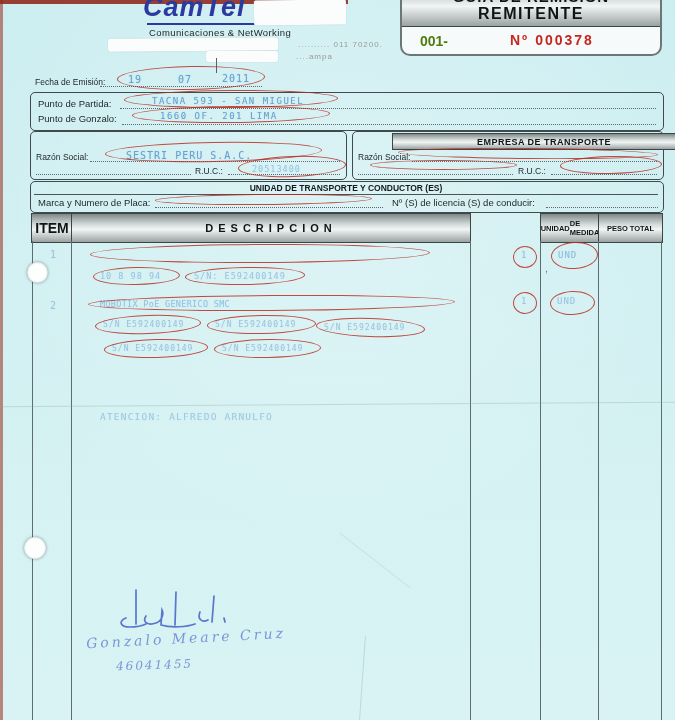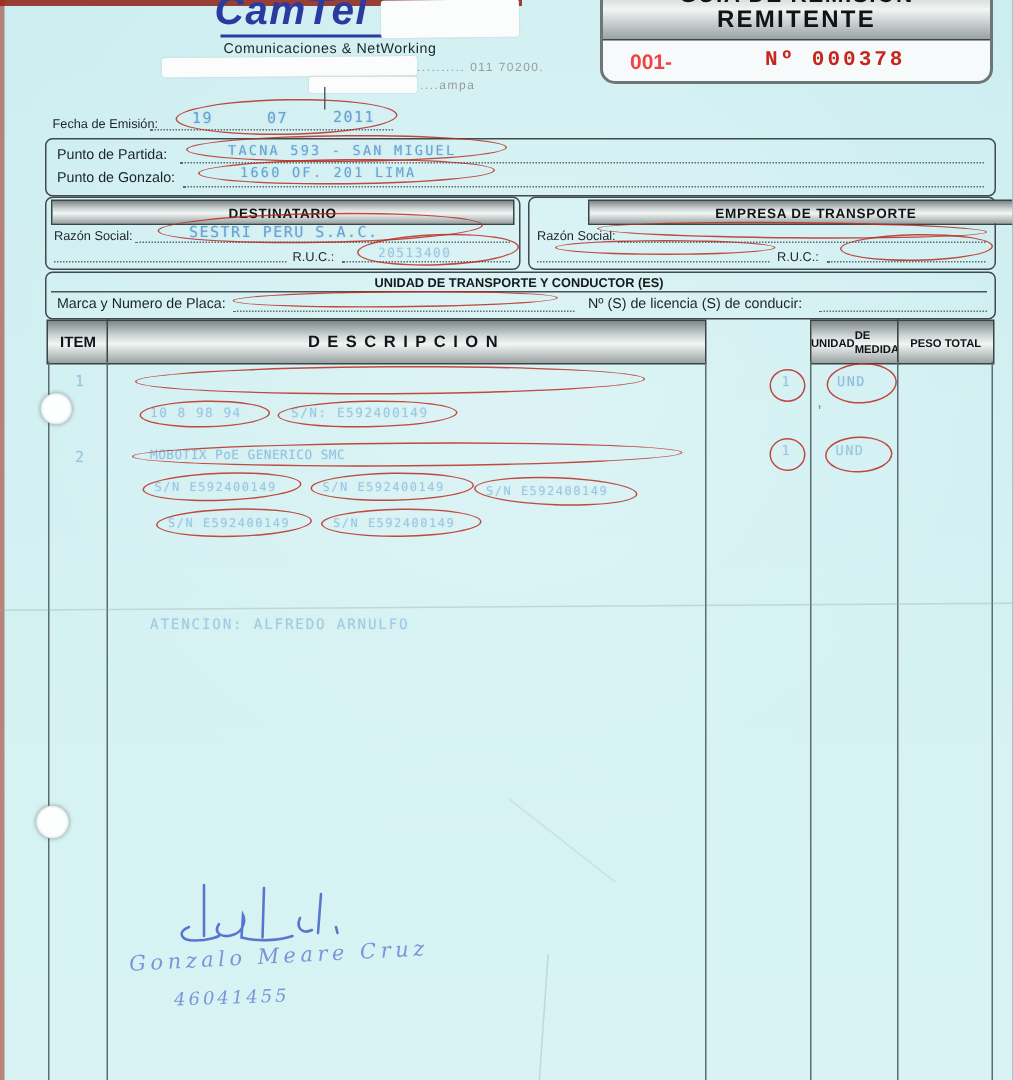--- a/index.html
+++ b/index.html
@@ -37,32 +37,32 @@
   <div class="abs" style="left:0;top:0;width:3px;height:720px;background:#9b2a1a;opacity:.55;"></div>
 
   <div class="abs" style="left:143px;top:-8px;font-size:27px;font-weight:800;font-style:italic;color:#2b3a9e;letter-spacing:1px;">
     <span>CamTel</span>
   </div>
   <div class="abs" style="left:147px;top:23px;width:112px;height:2px;background:#2b3a9e;"></div>
   <div class="abs white-strip" style="left:254px;top:0;width:92px;height:25px;transform:rotate(-.6deg);"></div>
   <div class="abs" style="left:149px;top:27px;font-size:9.5px;color:#24282a;letter-spacing:.4px;">Comunicaciones &amp; NetWorking</div>
 
   <div class="abs white-strip" style="left:108px;top:38px;width:170px;height:13px;transform:rotate(-.5deg);"></div>
-  <div class="abs remn" style="left:278px;top:40px;">.......... 011 70200.</div>
+  <div class="abs remn" style="left:278px;top:40px;padding-left:20px;">.......... 011 70200.</div>
   <div class="abs white-strip" style="left:206px;top:51px;width:72px;height:11px;"></div>
-  <div class="abs remn" style="left:280px;top:52px;">....ampa</div>
+  <div class="abs remn" style="left:296px;top:52px;">....ampa</div>
   <div class="abs" style="left:216px;top:58px;width:1px;height:15px;background:#5a5f60;"></div>
 
   <div class="abs" style="left:400px;top:-20px;width:262px;height:76px;border:2px solid #6d7677;border-radius:10px;background:#f7fafa;overflow:hidden;box-sizing:border-box;">
     <div class="abs metal" style="left:0;top:0;width:100%;height:44px;border:none;border-bottom:1.5px solid #3c4545;flex-direction:column;overflow:hidden;">
       <div style="font-size:15px;font-weight:bold;letter-spacing:1px;margin-top:2px;">GUÍA DE REMISIÓN</div>
       <div style="font-size:16px;font-weight:bold;letter-spacing:1.5px;">REMITENTE</div>
     </div>
-    <div class="abs" style="left:18px;top:51px;font-size:14px;font-weight:bold;color:#ef4444;">001-</div>
-    <div class="abs" style="left:108px;top:50px;font-size:14px;font-weight:bold;color:#c5261d;font-family:Liberation Mono, monospace;letter-spacing:2px;">
+    <div class="abs" style="left:18px;top:51px;font-size:14px;font-weight:bold;color:#4d7c0f;">001-</div>
+    <div class="abs" style="left:108px;top:50px;font-size:14px;font-weight:bold;color:#c5261d;font-family:Liberation Sans, sans-serif;letter-spacing:2px;">
       <span>Nº</span>
       <span>000378</span>
     </div>
   </div>
 
   <div class="abs lbl" style="left:35px;top:77px;">Fecha de Emisión:</div>
   <div class="abs dotted" style="left:100px;top:85px;width:162px;"></div>
   <div class="abs blue" style="left:128px;top:74px;font-size:10px;">19</div>
   <div class="abs blue" style="left:178px;top:74px;font-size:10px;">07</div>
   <div class="abs blue" style="left:222px;top:73px;font-size:10px;">2011</div>
@@ -72,23 +72,20 @@
   <div class="abs lbl2" style="left:38px;top:98px;">Punto de Partida:</div>
   <div class="abs dotted" style="left:120px;top:107px;width:536px;"></div>
   <div class="abs blue" style="left:152px;top:96px;font-size:9px;letter-spacing:1.5px;">TACNA 593 - SAN MIGUEL</div>
   <div class="abs annot" style="left:124px;top:90px;width:212px;height:16px;transform:rotate(-.4deg);"></div>
   <div class="abs lbl2" style="left:38px;top:113px;">Punto de Gonzalo:</div>
   <div class="abs dotted" style="left:122px;top:123px;width:534px;"></div>
   <div class="abs blue" style="left:160px;top:111px;font-size:9px;letter-spacing:1.5px;">1660 OF. 201 LIMA</div>
   <div class="abs annot" style="left:132px;top:106px;width:196px;height:15px;transform:rotate(-.6deg);"></div>
 
   <div class="abs boxed" style="left:30px;top:131px;width:315px;height:47px;"></div>
-  <div class="abs metal" style="left:34px;top:133px;width:307px;height:15px;font-size:9px;font-weight:bold;letter-spacing:.5px;">
-    <span>DESTINATARIO</span>
-  </div>
   <div class="abs lbl" style="left:36px;top:152px;">Razón Social:</div>
   <div class="abs dotted" style="left:90px;top:160px;width:250px;"></div>
   <div class="abs blue" style="left:126px;top:150px;font-size:10px;">SESTRI PERU S.A.C.</div>
   <div class="abs annot" style="left:105px;top:142px;width:215px;height:18px;transform:rotate(-1deg);"></div>
   <div class="abs dotted" style="left:36px;top:173px;width:155px;"></div>
   <div class="abs lbl" style="left:195px;top:166px;">R.U.C.:</div>
   <div class="abs dotted" style="left:228px;top:173px;width:112px;"></div>
   <div class="abs blue faded" style="left:252px;top:164px;font-size:8.5px;">20513400</div>
   <div class="abs annot" style="left:238px;top:156px;width:106px;height:19px;transform:rotate(-2deg);"></div>
 
@@ -107,21 +104,21 @@
 
   <div class="abs boxed" style="left:30px;top:181px;width:632px;height:30px;"></div>
   <div class="abs" style="left:30px;top:183px;width:632px;text-align:center;font-size:8.5px;font-weight:bold;color:#15191b;">UNIDAD DE TRANSPORTE Y CONDUCTOR (ES)</div>
   <div class="abs" style="left:34px;top:194px;width:624px;height:1px;background:#4a5355;"></div>
   <div class="abs lbl2" style="left:38px;top:197px;">Marca y Numero de Placa:</div>
   <div class="abs dotted" style="left:155px;top:206px;width:228px;"></div>
   <div class="abs annot" style="left:155px;top:194px;width:215px;height:9px;transform:rotate(-.5deg);"></div>
   <div class="abs lbl2" style="left:392px;top:197px;">Nº (S) de licencia (S) de conducir:</div>
   <div class="abs dotted" style="left:546px;top:206px;width:112px;"></div>
 
-  <div class="abs metal" style="left:31px;top:213px;width:40px;height:28px;font-size:10px;font-weight:bold;">
+  <div class="abs metal" style="left:31px;top:213px;width:40px;height:28px;font-size:14px;font-weight:bold;">
     <span>ITEM</span>
   </div>
   <div class="abs metal" style="left:71px;top:213px;width:398px;height:28px;font-size:11px;font-weight:bold;letter-spacing:5px;">
     <span>DESCRIPCION</span>
   </div>
   <div class="abs metal" style="left:540px;top:213px;width:58px;height:28px;font-size:7.5px;font-weight:bold;flex-direction:row;line-height:1.2;">
     <span>UNIDAD</span>
     <span>DE MEDIDA</span>
   </div>
   <div class="abs metal" style="left:598px;top:213px;width:63px;height:28px;font-size:7.5px;font-weight:bold;">

